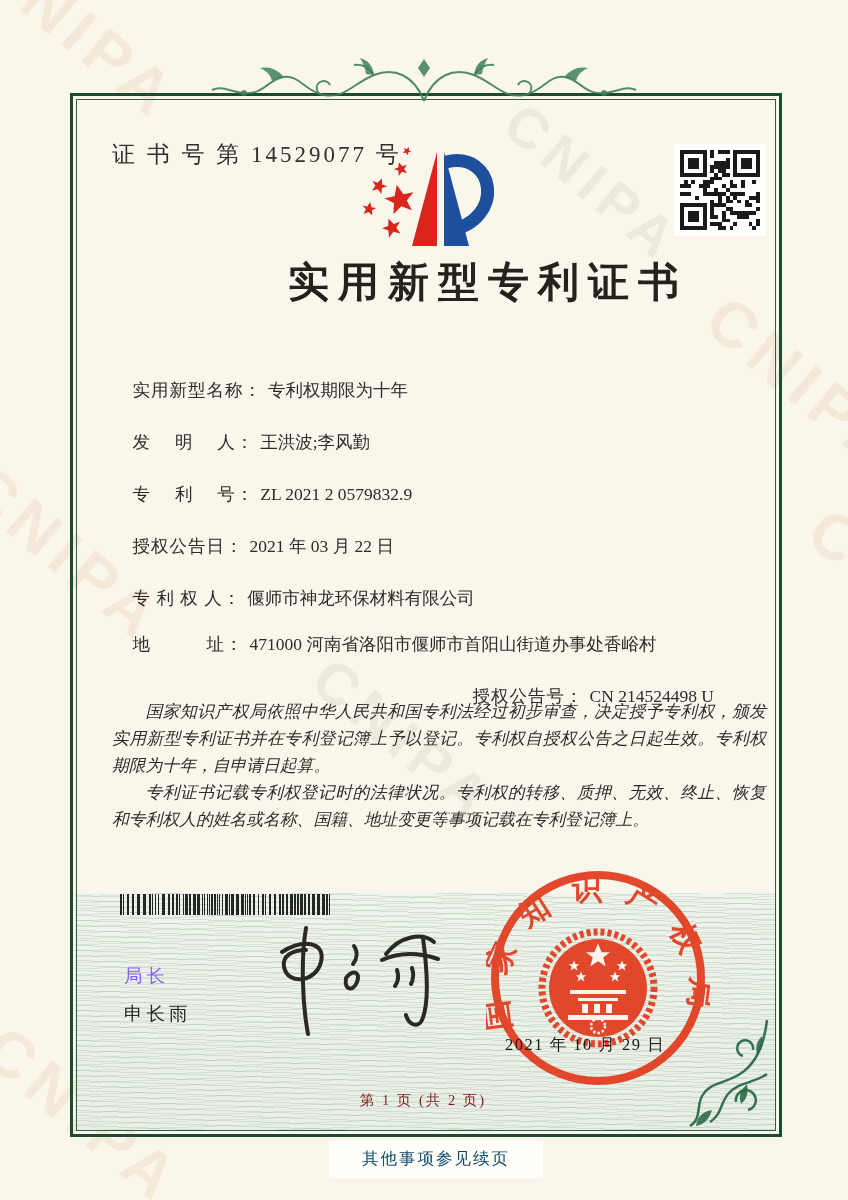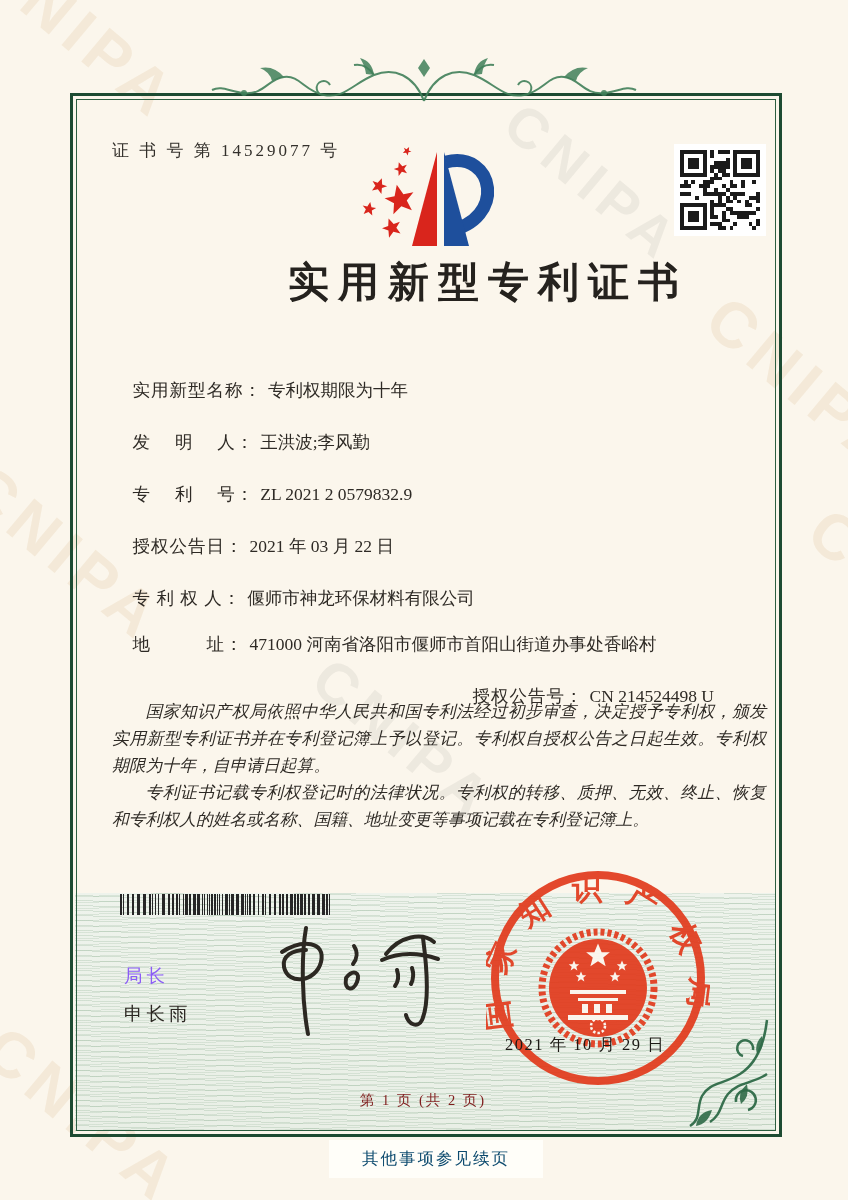--- a/index.html
+++ b/index.html
@@ -11,21 +11,21 @@
       font-weight:bold;font-size:64px;letter-spacing:8px;transform:rotate(40deg);
       pointer-events:none;white-space:nowrap;z-index:1;}
   .wm.tan{color:rgba(210,170,115,0.16);}
   .wm.gray{color:rgba(140,140,130,0.12);}
 
   
   .frame{position:absolute;left:70px;top:93px;width:706px;height:1038px;
          border:3px solid var(--frame-green);z-index:5;pointer-events:none;}
   .frame-inner{position:absolute;inset:3px;border:1.5px solid var(--frame-green2);}
 
-  .certno{position:absolute;left:112px;top:139px;font-size:17px;letter-spacing:3px;color:#33302b;z-index:4;}
+  .certno{position:absolute;left:112px;top:139px;font-size:23px;letter-spacing:3px;color:#33302b;z-index:4;}
 
   .qr{position:absolute;left:674px;top:144px;width:92px;height:92px;background:#fff;z-index:4;
       display:flex;align-items:center;justify-content:center;}
 
   .logo{position:absolute;left:345px;top:138px;width:165px;height:118px;z-index:4;}
 
   .title{position:absolute;left:70px;top:255px;width:836px;text-align:center;
          font-size:41px;font-weight:bold;letter-spacing:9px;color:#25221e;z-index:4;}
 
   .field{position:absolute;left:115px;font-size:17.5px;z-index:4;white-space:pre;}

